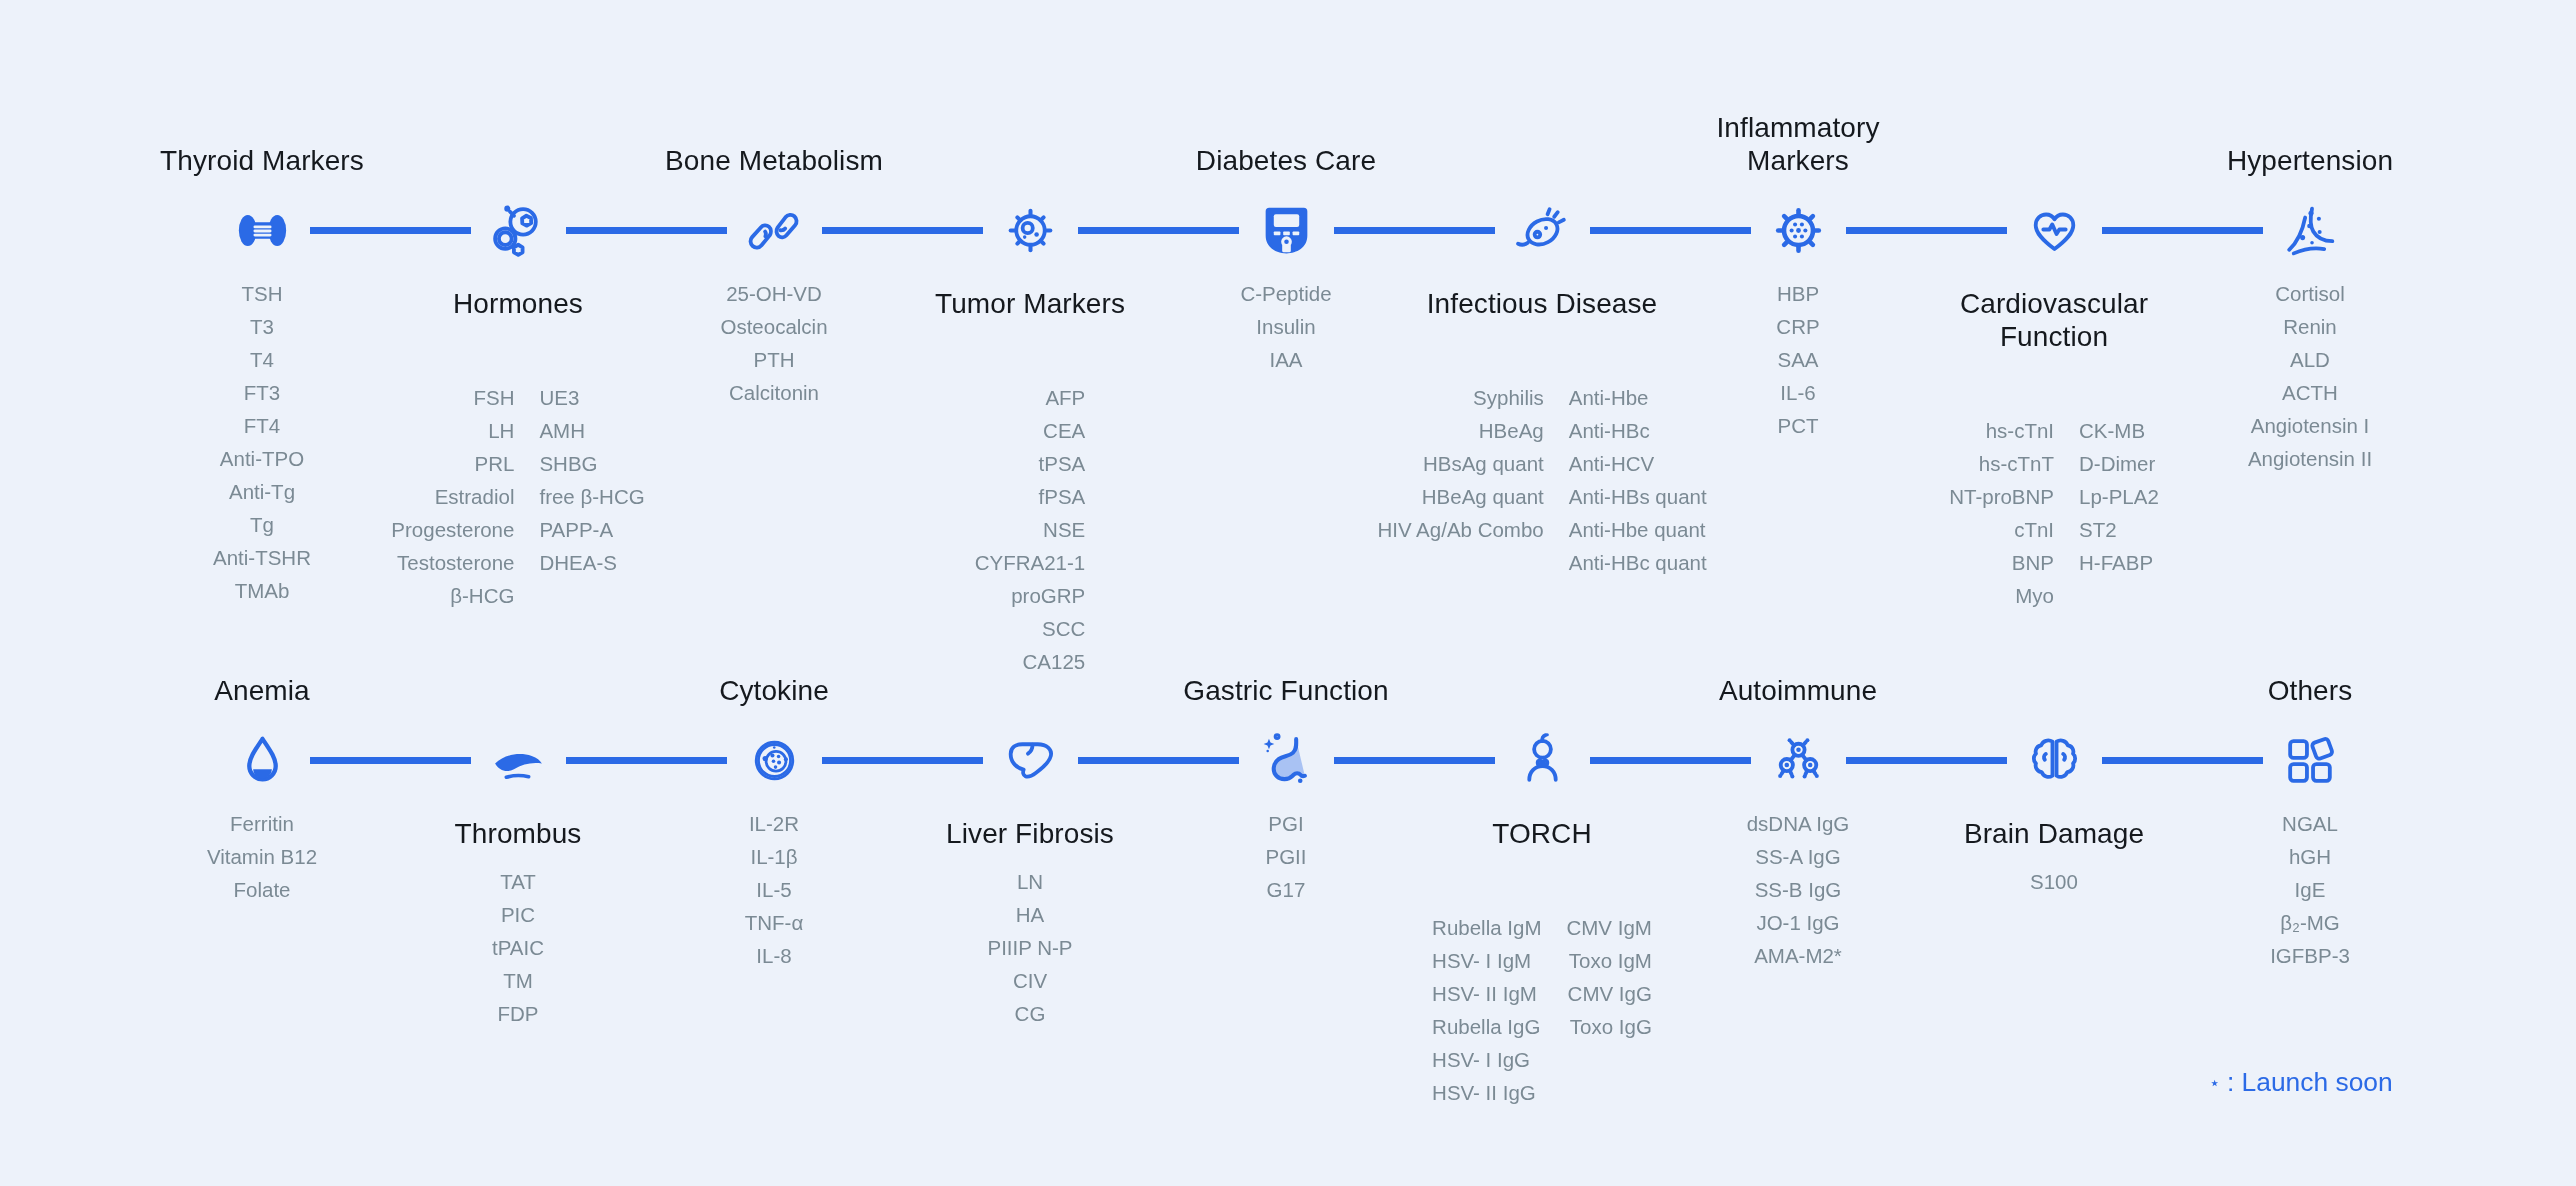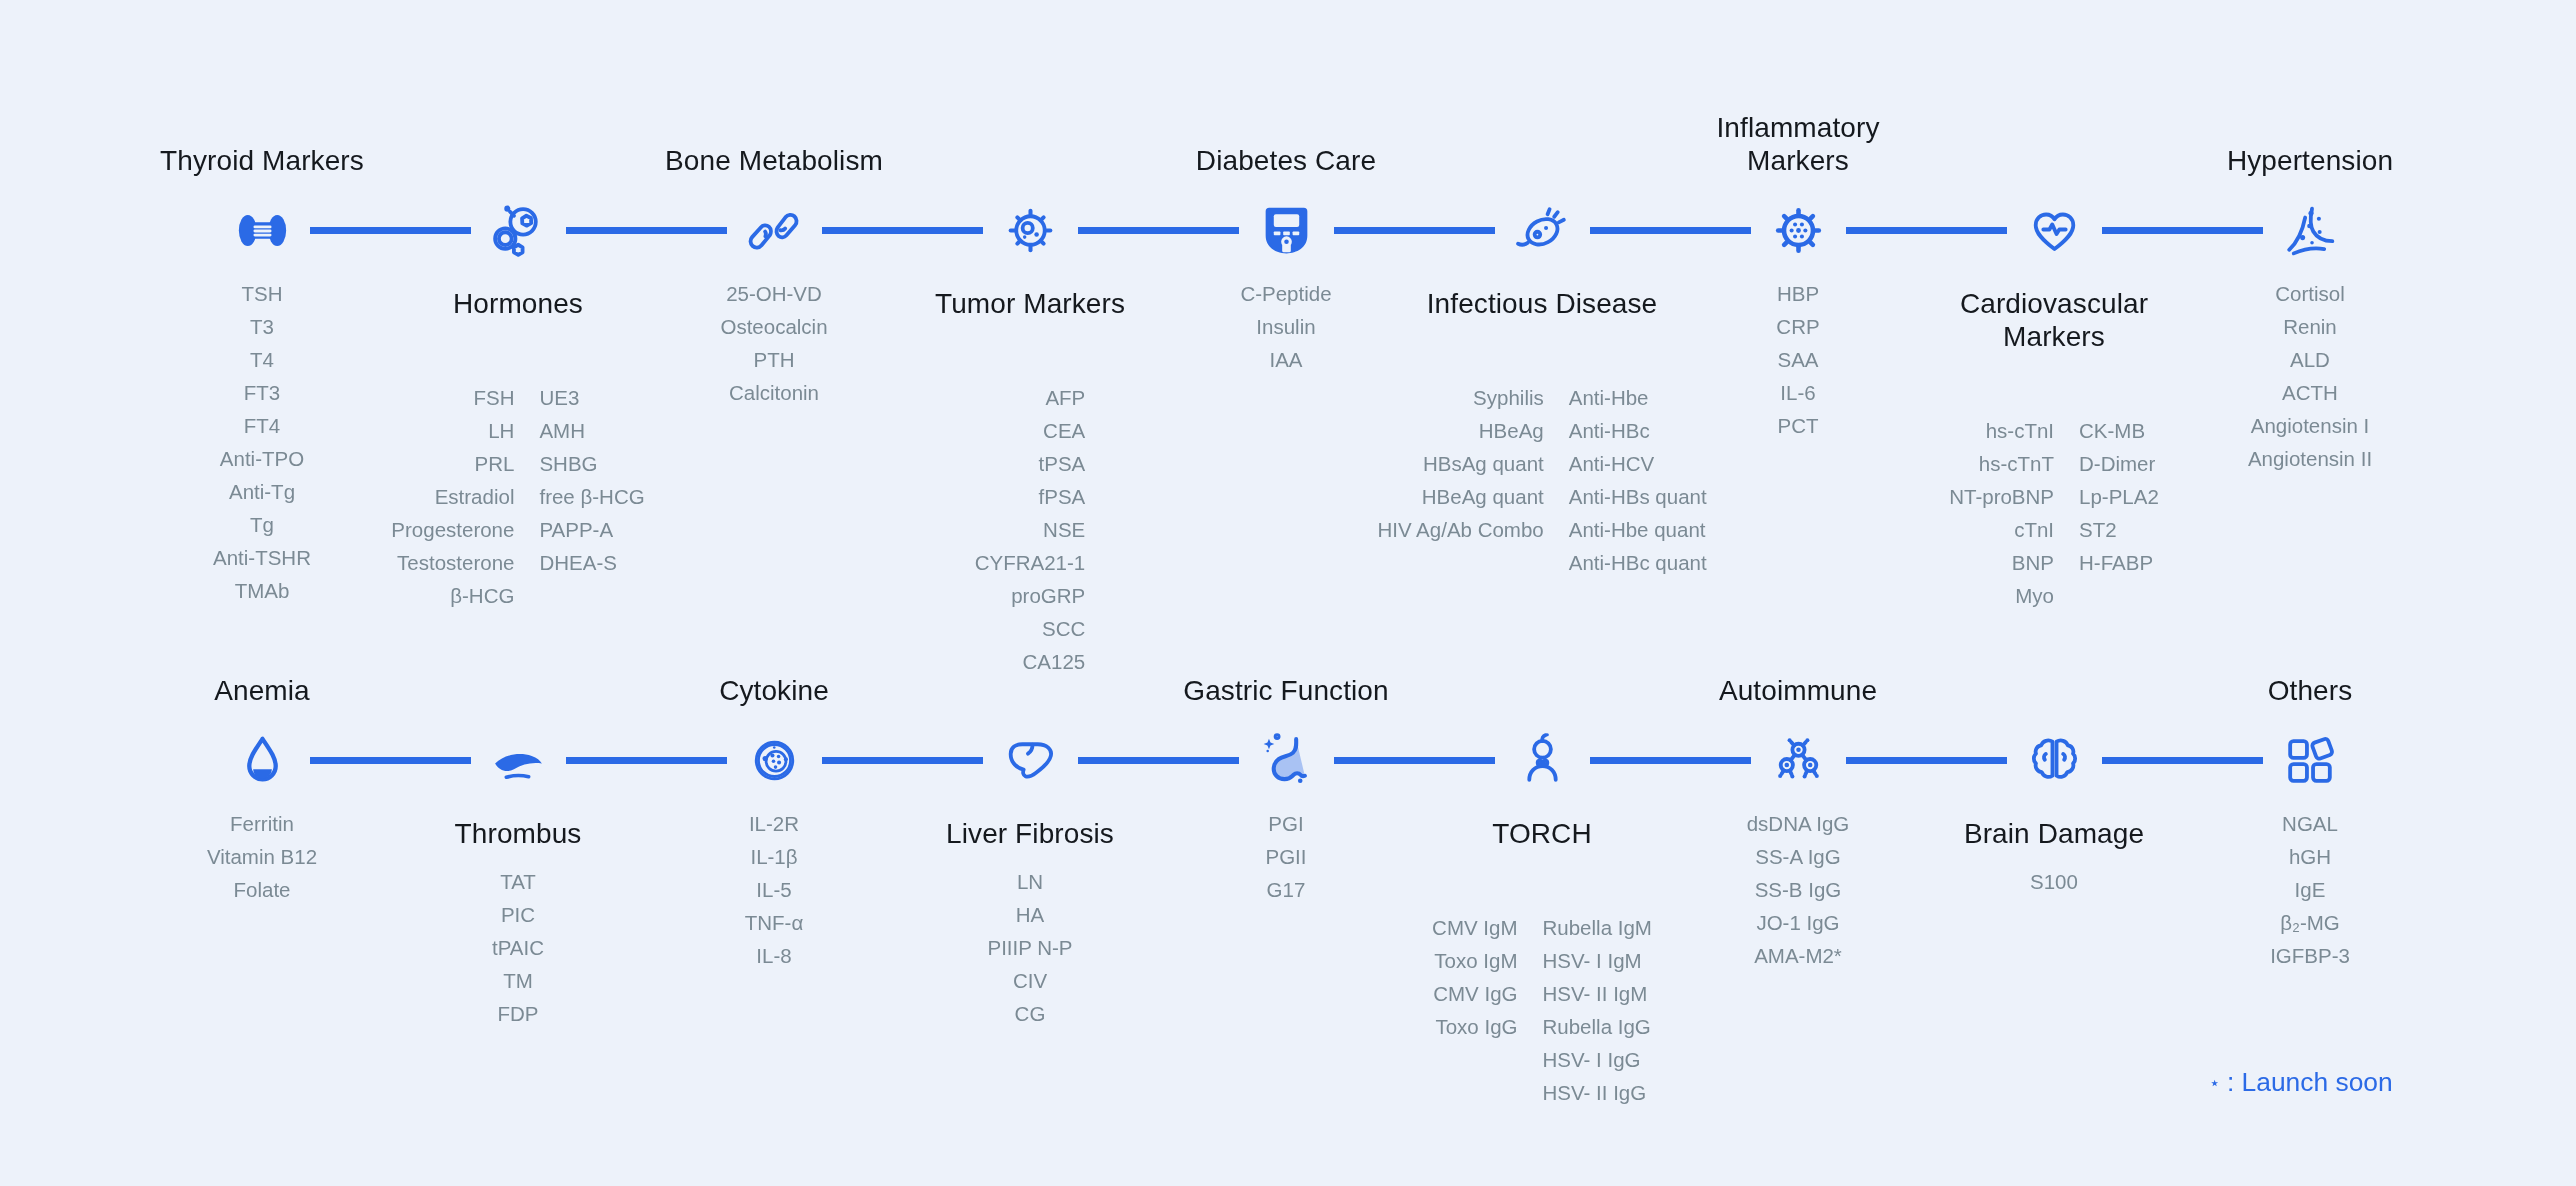--- a/index.html
+++ b/index.html
@@ -282,21 +282,21 @@
         <div class="title-above"></div>
         <div class="icon-row">
           <span class="icon-wrap">
             <svg viewBox="0 0 24 24" fill="none" stroke="currentColor" stroke-width="1.5" stroke-linecap="round" stroke-linejoin="round">
               <path d="M12 19.3C7.2 15.6 4.6 12.9 4.6 9.9c0-2.5 1.9-4.2 4.1-4.2 1.4 0 2.6.7 3.3 1.9.7-1.2 1.9-1.9 3.3-1.9 2.2 0 4.1 1.7 4.1 4.2 0 3-2.6 5.7-7.4 9.4z"></path>
               <polyline points="7.6,11.6 10,11.6 11.1,9.6 12.8,13.4 13.9,11.6 16.4,11.6"></polyline>
             </svg>
           </span>
         </div>
         <div class="cat-title below">Cardiovascular
-Markers</div>
+Function</div>
         <div class="items two">
           <div class="item-col right-align">
             <div class="marker-item">hs-cTnI</div>
             <div class="marker-item">hs-cTnT</div>
             <div class="marker-item">NT-proBNP</div>
             <div class="marker-item">cTnI</div>
             <div class="marker-item">BNP</div>
             <div class="marker-item">Myo</div>
           </div>
           <div class="item-col left-align">
@@ -470,33 +470,33 @@
               <path d="M12 4.3c-.3-1 .2-2 1.2-2.3"></path>
               <circle cx="13.9" cy="1.9" r=".6" fill="currentColor" stroke="none"></circle>
               <path d="M6.8 19.6c0-3.2 2.3-5.4 5.2-5.4s5.2 2.2 5.2 5.4"></path>
               <circle cx="10.9" cy="12.9" r=".8"></circle>
               <circle cx="13.1" cy="12.9" r=".8"></circle>
             </svg>
           </span>
         </div>
         <div class="cat-title below">TORCH</div>
         <div class="items two">
-          <div class="item-col right-align">
-            <div class="marker-item">CMV IgM</div>
-            <div class="marker-item">Toxo IgM</div>
-            <div class="marker-item">CMV IgG</div>
-            <div class="marker-item">Toxo IgG</div>
-          </div>
           <div class="item-col left-align">
             <div class="marker-item">Rubella IgM</div>
             <div class="marker-item">HSV- I IgM</div>
             <div class="marker-item">HSV- II IgM</div>
             <div class="marker-item">Rubella IgG</div>
             <div class="marker-item">HSV- I IgG</div>
             <div class="marker-item">HSV- II IgG</div>
+          </div>
+          <div class="item-col right-align">
+            <div class="marker-item">CMV IgM</div>
+            <div class="marker-item">Toxo IgM</div>
+            <div class="marker-item">CMV IgG</div>
+            <div class="marker-item">Toxo IgG</div>
           </div>
         </div>
       </div>
       <div class="col">
         <div class="title-above">
           <div class="cat-title">Autoimmune</div>
         </div>
         <div class="icon-row">
           <span class="icon-wrap">
             <svg viewBox="0 0 24 24" fill="none" stroke="currentColor" stroke-width="1.5" stroke-linecap="round" stroke-linejoin="round">

